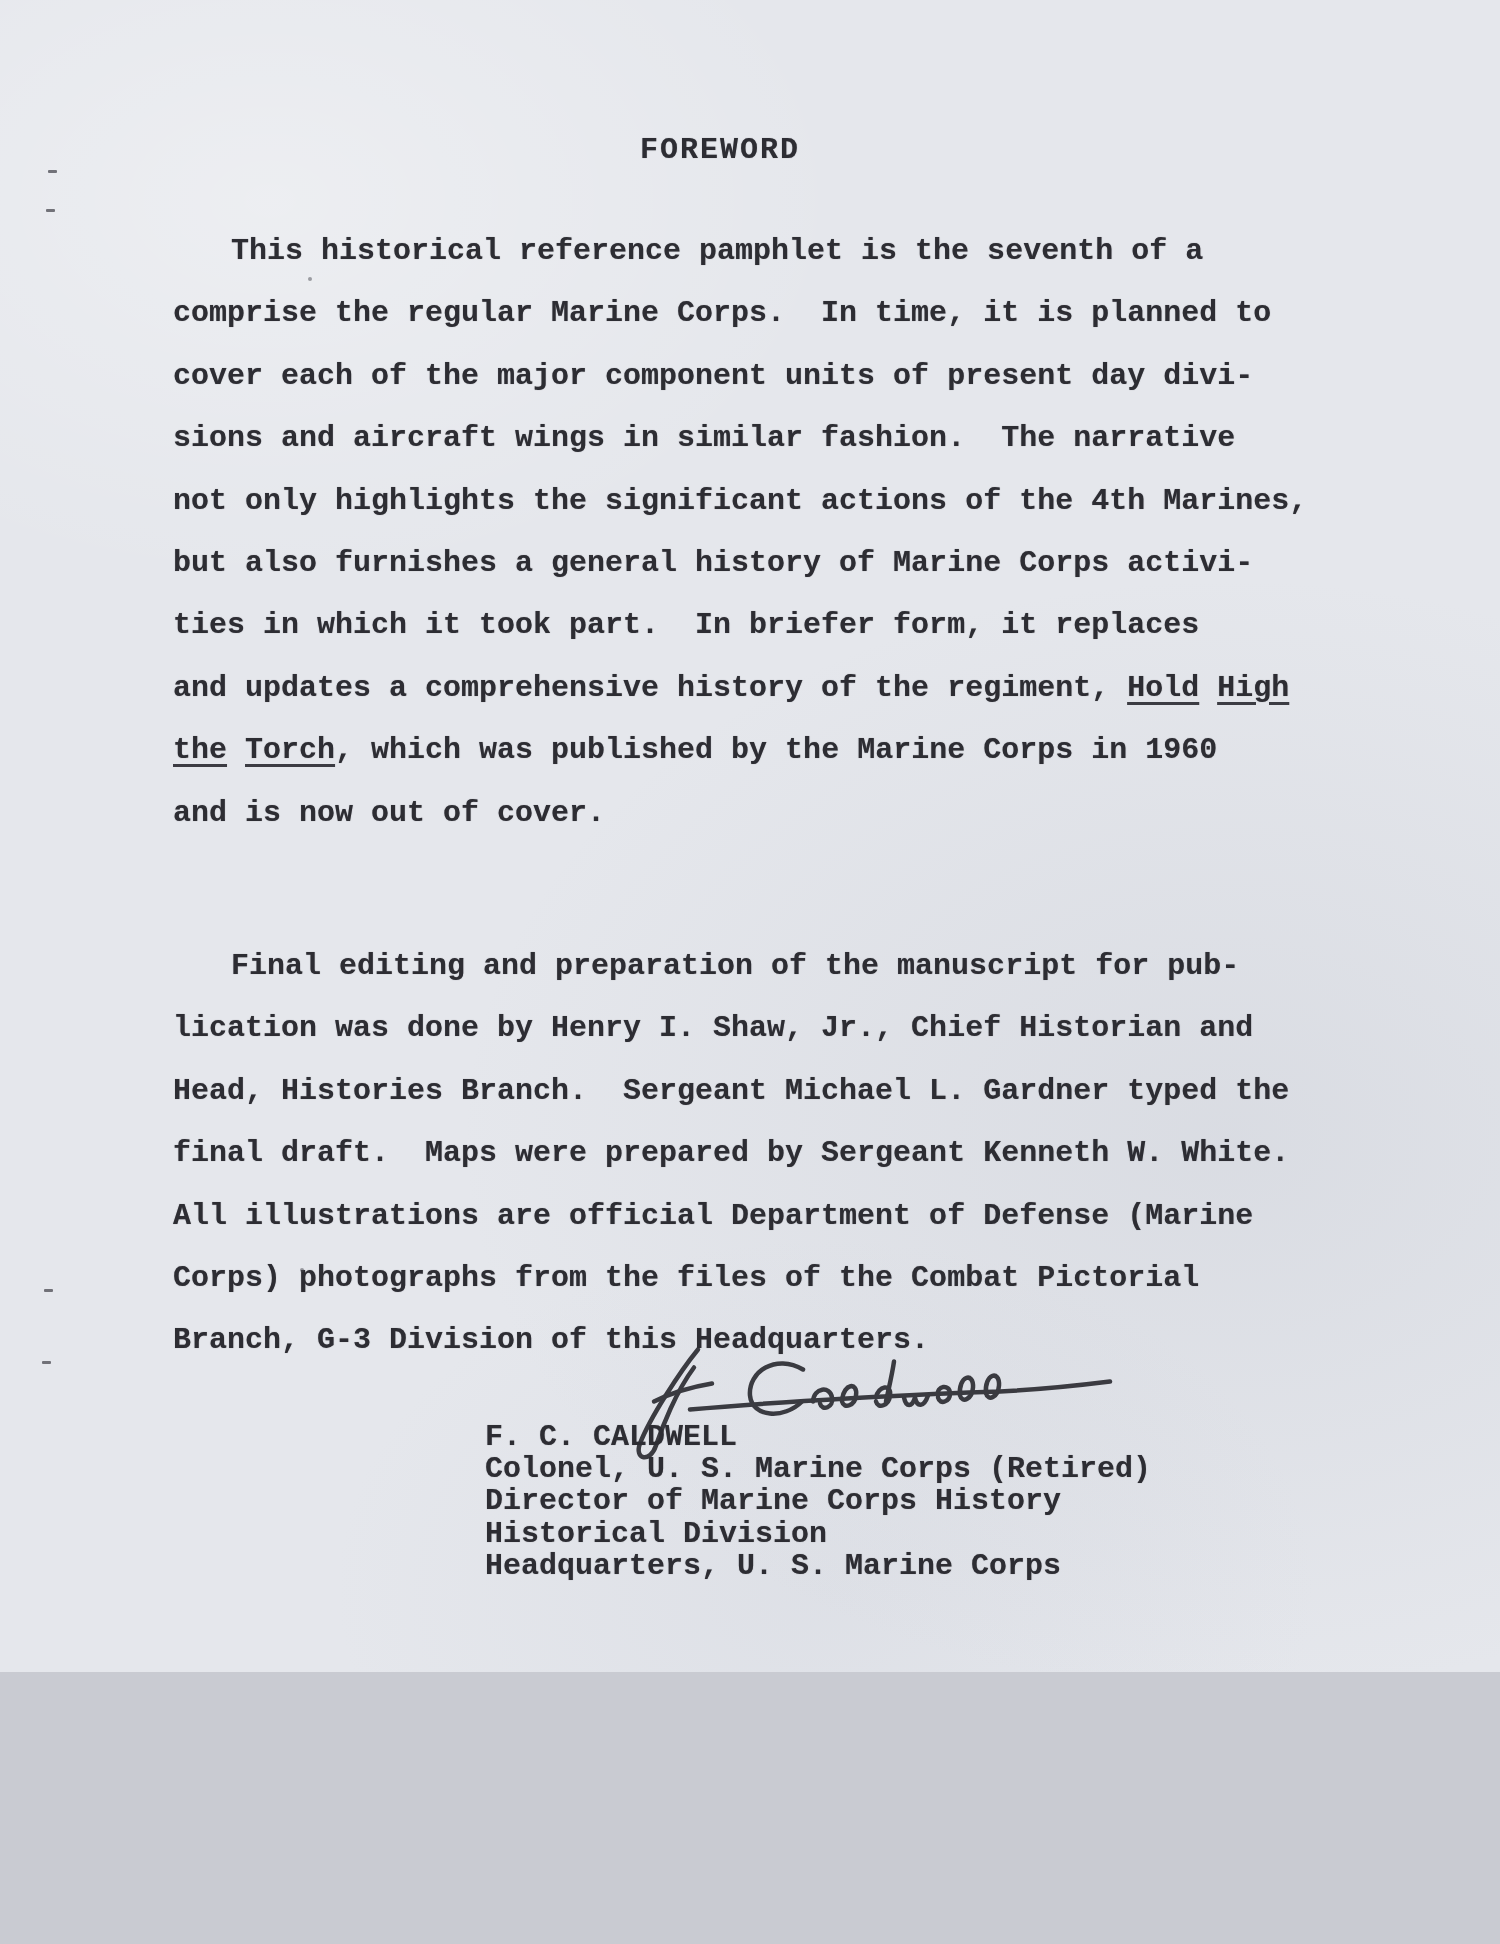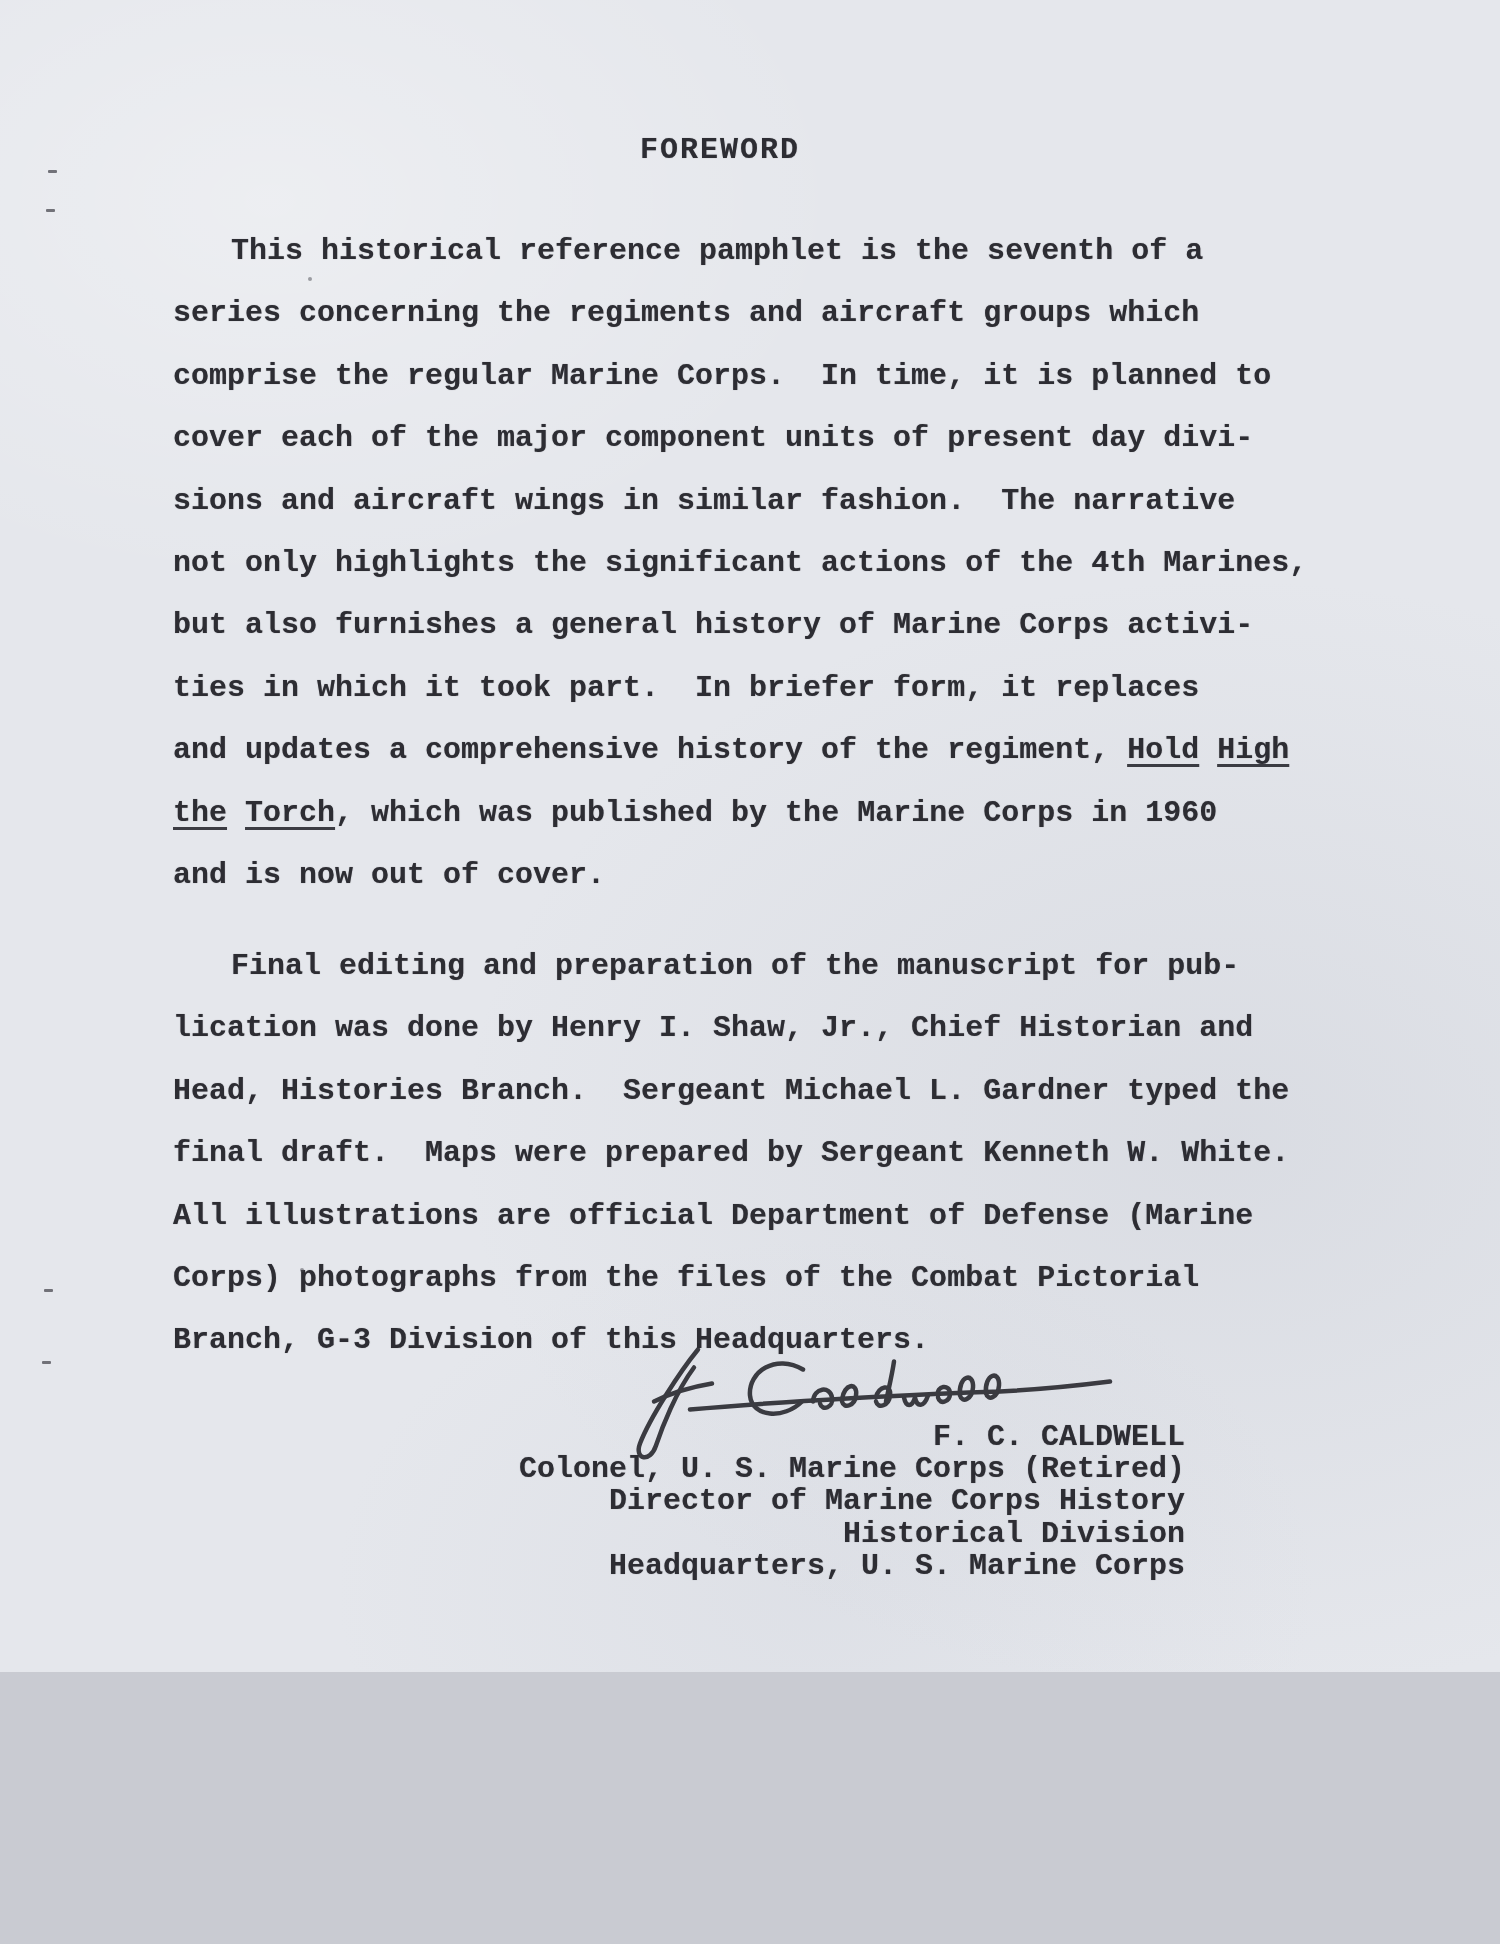--- a/index.html
+++ b/index.html
@@ -38,21 +38,21 @@
     text-decoration:underline;
     text-decoration-thickness:2.5px;
     text-underline-offset:6px;
     text-decoration-color:rgba(45,45,52,0.85);
   }
   .signature-svg{
     position:absolute;left:598px;top:1338px;width:520px;height:128px;
   }
   .sig-block{
     position:absolute;left:485px;top:1421px;width:700px;
-    font-size:30px;line-height:32.2px;text-align:right;
+    font-size:30px;line-height:32.2px;text-align:left;
   }
   .sigline{white-space:pre;}
   .page-number{
     position:absolute;left:680px;top:1818px;width:100px;
     font-size:30px;line-height:34px;text-align:center;
   }
   .speck{
     position:absolute;background:#4a4a52;border-radius:1px;opacity:0.75;
   }
   .speck.dash{width:9px;height:3px;}
@@ -60,21 +60,20 @@
 </style>
 </head>
 <body>
 
 <div class="page">
 
   <div class="doc-title ink">FOREWORD</div>
 
   <div class="para para-1 ink">
       <div class="tline indent"><span>This historical reference pamphlet is the seventh of a</span></div>
-      <div class="tline"><span>series concerning the regiments and aircraft groups which</span></div>
       <div class="tline"><span>comprise the regular Marine Corps.  In time, it is planned to</span></div>
       <div class="tline"><span>cover each of the major component units of present day divi-</span></div>
       <div class="tline"><span>sions and aircraft wings in similar fashion.  The narrative</span></div>
       <div class="tline"><span>not only highlights the significant actions of the 4th Marines,</span></div>
       <div class="tline"><span>but also furnishes a general history of Marine Corps activi-</span></div>
       <div class="tline"><span>ties in which it took part.  In briefer form, it replaces</span></div>
       <div class="tline"><span>and updates a comprehensive history of the regiment, </span><span class="u">Hold</span><span> </span><span class="u">High</span></div>
       <div class="tline"><span class="u">the</span><span> </span><span class="u">Torch</span><span>, which was published by the Marine Corps in 1960</span></div>
       <div class="tline"><span>and is now out of cover.</span></div>
     </div>

